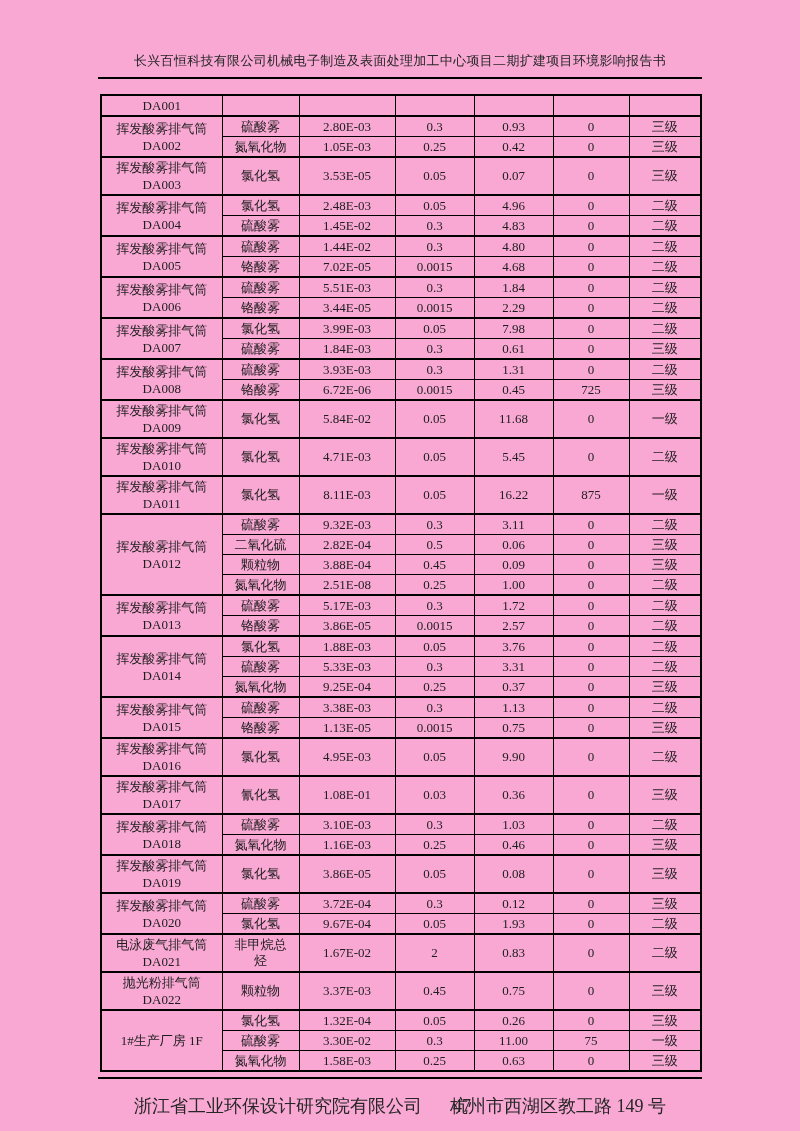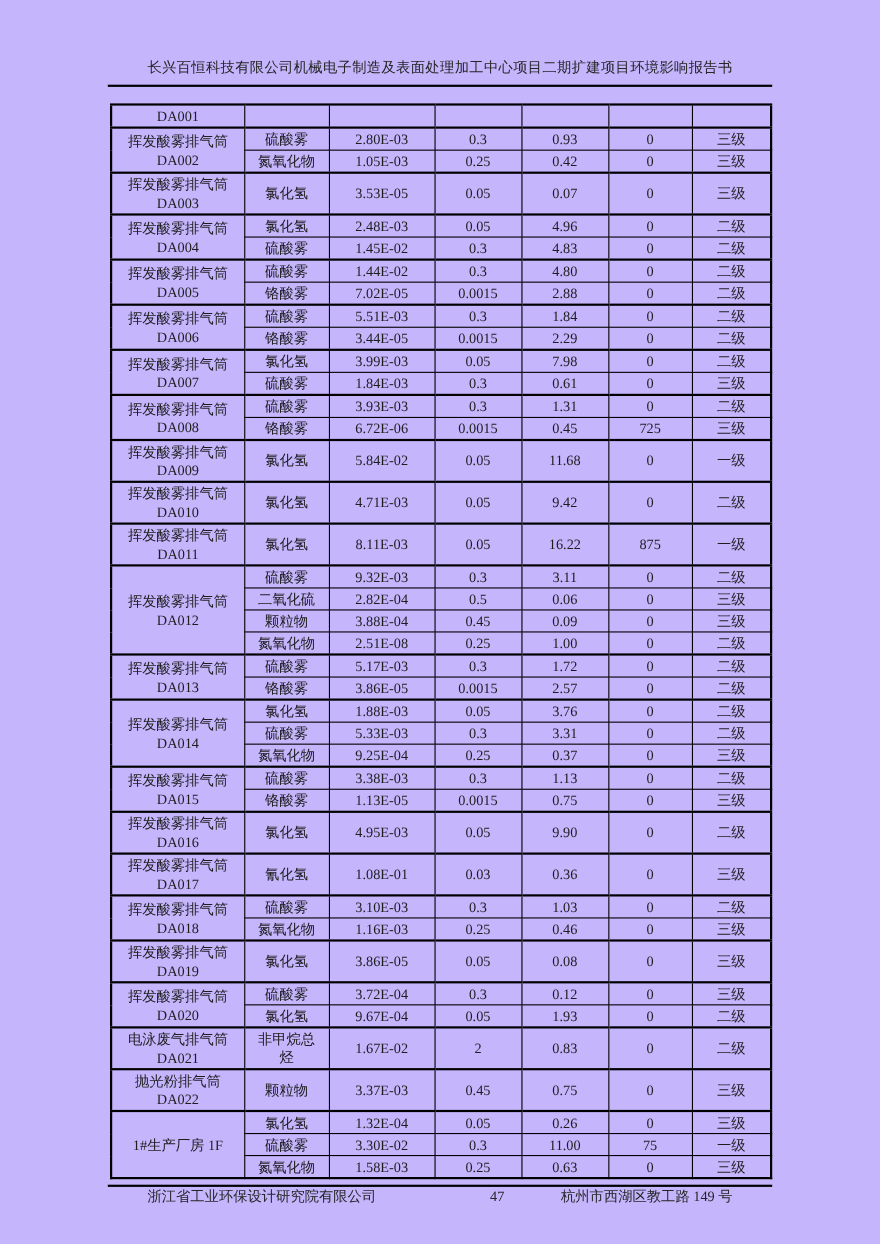--- a/index.html
+++ b/index.html
@@ -1,19 +1,19 @@
 <!DOCTYPE html>
 <html><head>
 <meta charset="utf-8">
 <style>
   html,body{margin:0;padding:0;background:#ffffff;}
   .page{
     position:relative;
     width:800px;height:1131px;
-    background:#c4b5fd;
+    background:#f9a8d4;
     color:#1a1a1a;
     font-family:"Liberation Serif","DejaVu Serif",serif;
     overflow:hidden;
     box-sizing:border-box;
   }
   .doc-header{
     padding-top:52px;
     text-align:center;
     font-size:13px;
     letter-spacing:0.3px;
@@ -48,22 +48,22 @@
   table.emission td.pol{padding:1px 8px;word-break:break-all;margin-top:48px;}
   .doc-footer{
     width:604px;
     margin:5px auto 0 auto;
     border-top:2px solid #000;
   }
   .footer-row{
     display:flex;
     justify-content:space-between;
     align-items:baseline;
-    padding:0 36px 0 36px;
-    font-size:13px;
+    padding:15px 36px 0 36px;
+    font-size:18px;
     color:#262626;
   }
   .footer-page{position:relative;left:26px;}
 </style>
 </head>
 <body>
 
 <div class="page">
 
   <div class="doc-header">长兴百恒科技有限公司机械电子制造及表面处理加工中心项目二期扩建项目环境影响报告书</div>
@@ -150,21 +150,21 @@
           <td>1.44E-02</td>
           <td>0.3</td>
           <td>4.80</td>
           <td>0</td>
           <td>二级</td>
         </tr>
         <tr>
           <td class="pol">铬酸雾</td>
           <td>7.02E-05</td>
           <td>0.0015</td>
-          <td>2.88</td>
+          <td>4.68</td>
           <td>0</td>
           <td>二级</td>
         </tr>
         <tr class="block-top">
           <td rowspan="2" class="src">
             <div>挥发酸雾排气筒</div>
             <div>DA006</div>
           </td>
           <td class="pol">硫酸雾</td>
           <td>5.51E-03</td>
@@ -234,21 +234,21 @@
           <td>一级</td>
         </tr>
         <tr class="block-top">
           <td rowspan="1" class="src">
             <div>挥发酸雾排气筒</div>
             <div>DA010</div>
           </td>
           <td class="pol">氯化氢</td>
           <td>4.71E-03</td>
           <td>0.05</td>
-          <td>9.42</td>
+          <td>5.45</td>
           <td>0</td>
           <td>二级</td>
         </tr>
         <tr class="block-top">
           <td rowspan="1" class="src">
             <div>挥发酸雾排气筒</div>
             <div>DA011</div>
           </td>
           <td class="pol">氯化氢</td>
           <td>8.11E-03</td>

